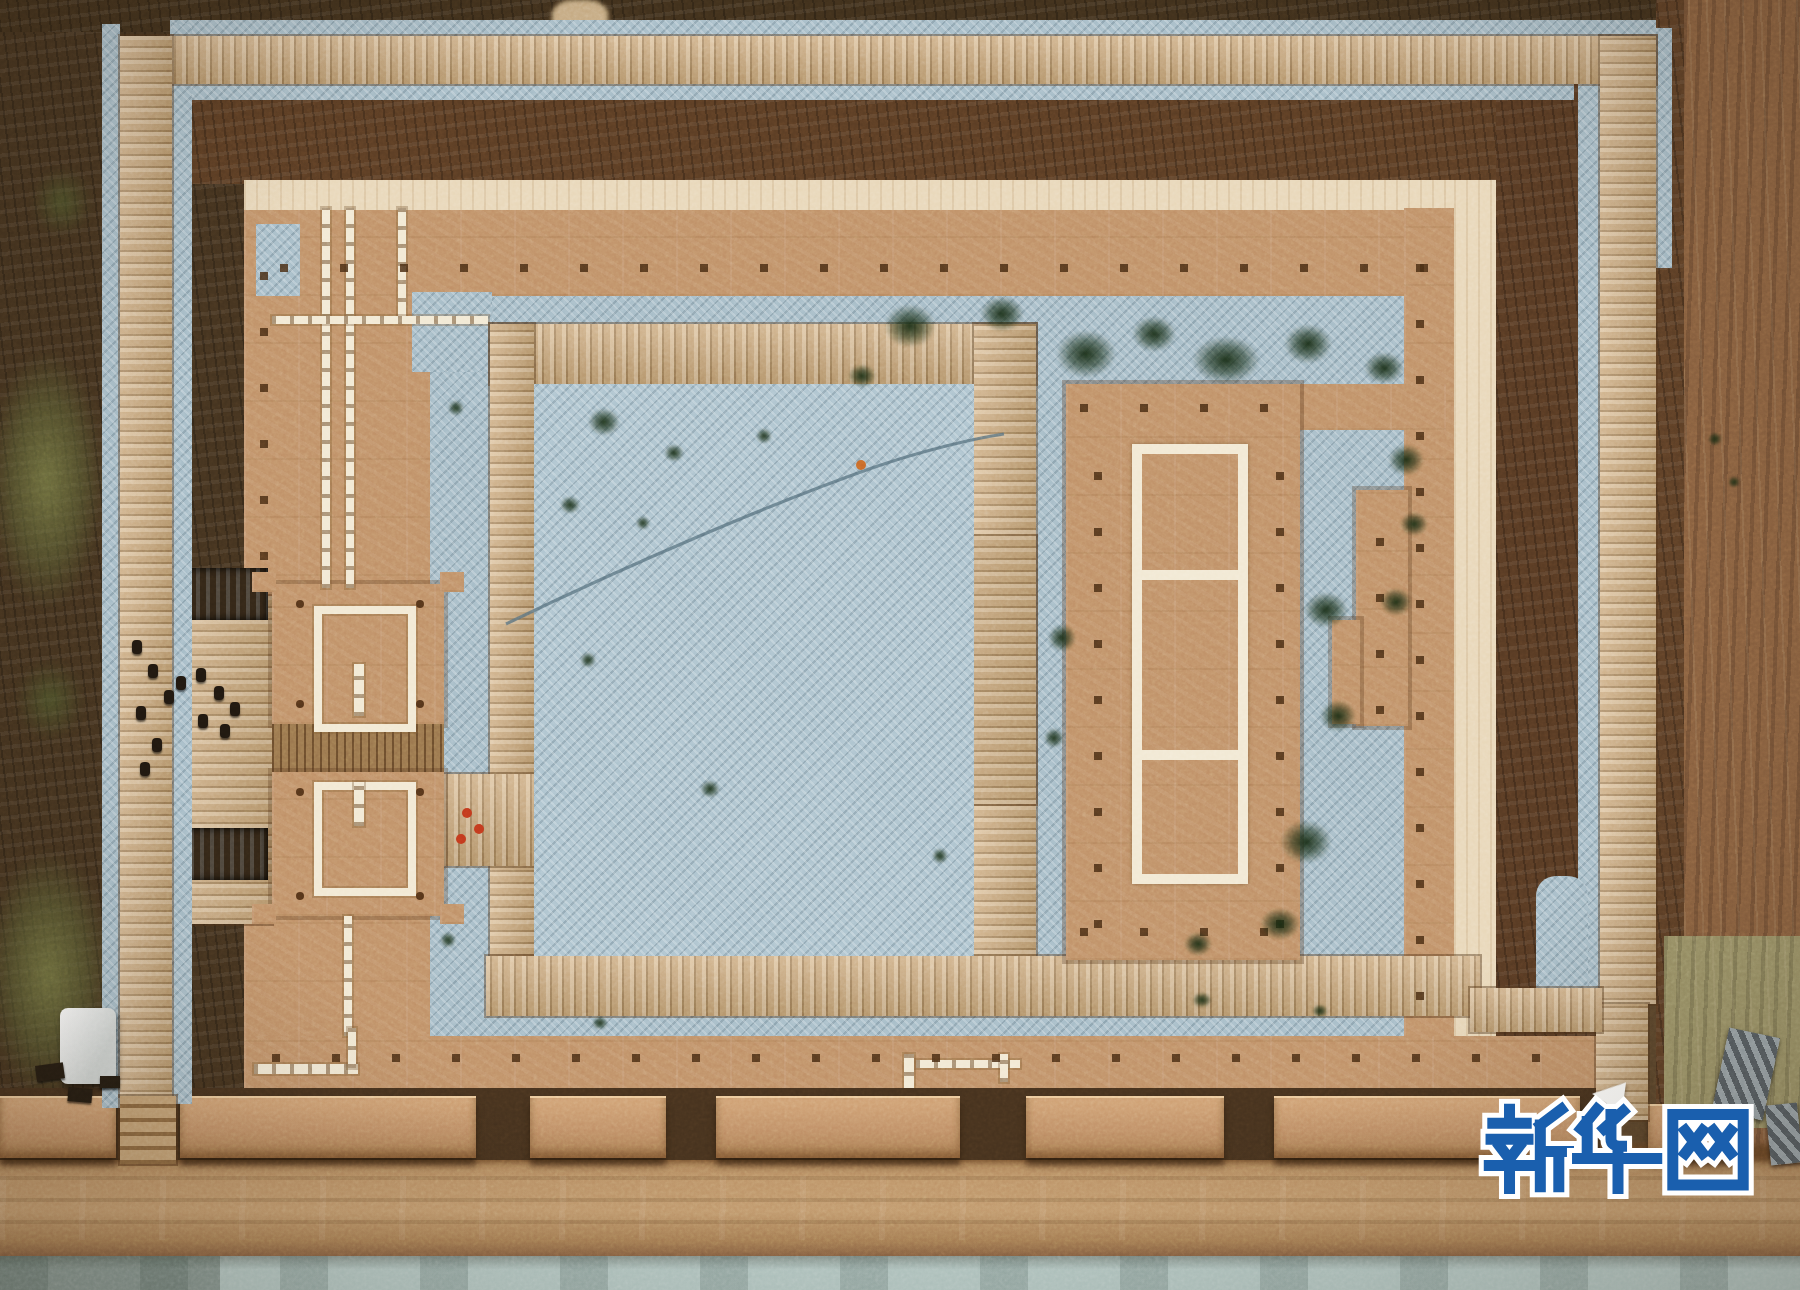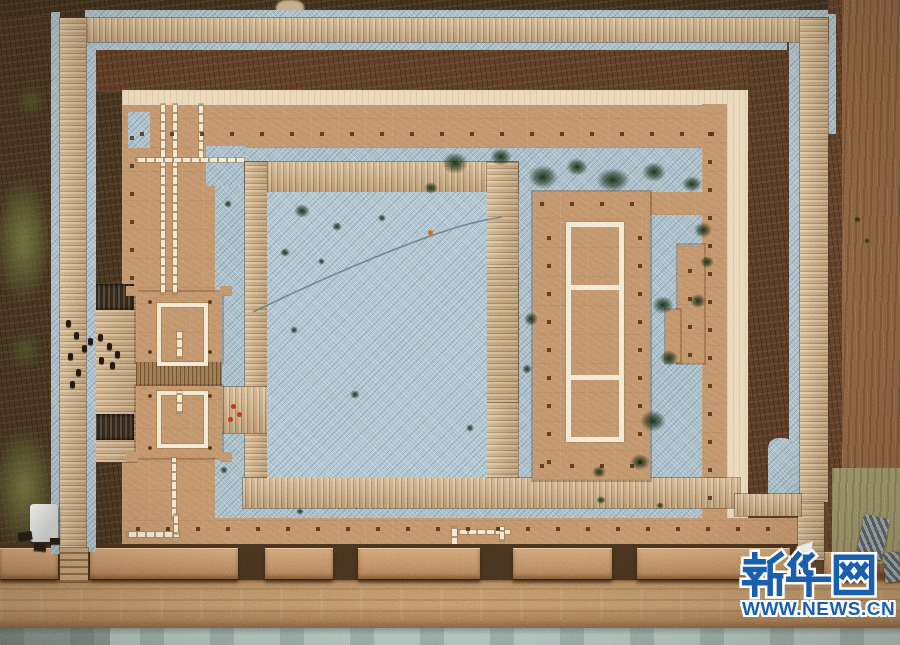--- a/index.html
+++ b/index.html
@@ -288,16 +288,15 @@
       </svg>
       <svg viewBox="0 0 100 100">
         <g class="wm-outline">
             <path d="M10 12V92 M10 12H90 M90 12V92 M10 92H90 M24 30 44 56 M44 30 24 56 M56 30 76 56 M76 30 56 56"></path>
           </g>
         <g class="wm-fill">
             <path d="M10 12V92 M10 12H90 M90 12V92 M10 92H90 M24 30 44 56 M44 30 24 56 M56 30 76 56 M76 30 56 56"></path>
           </g>
       </svg>
     </div>
-    <div class="wm-url">WWW.NEWS.CN</div>
   </div>
 
 </div>
 
 </body></html>

